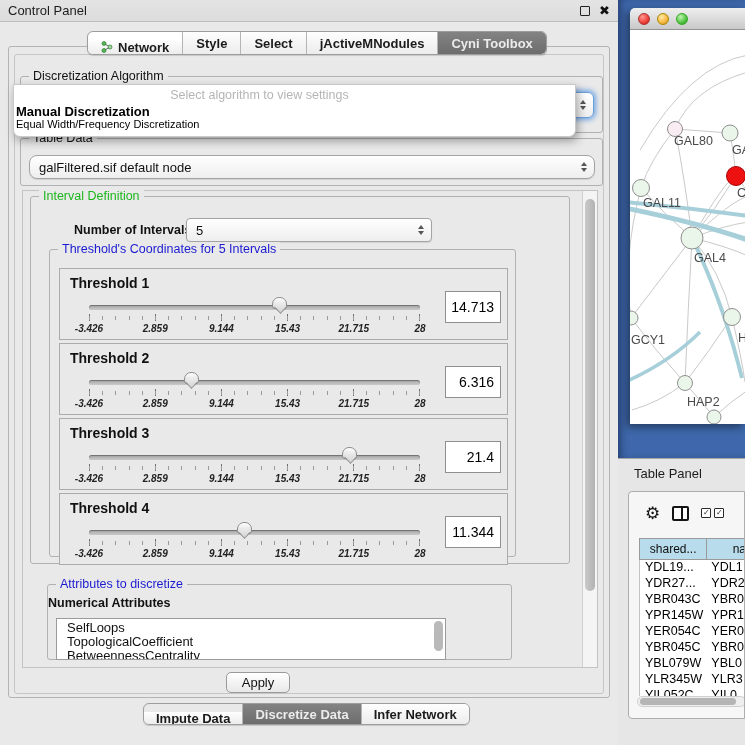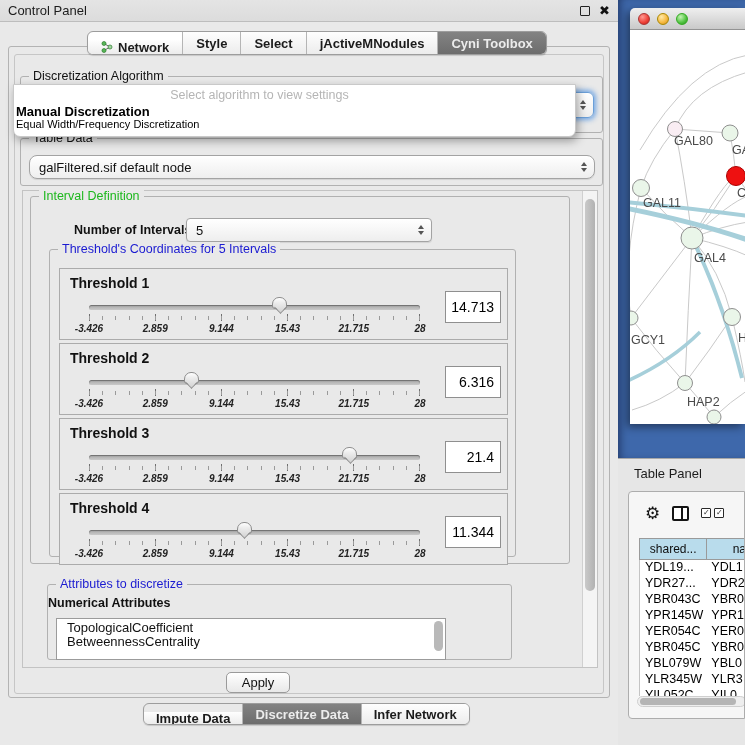--- a/index.html
+++ b/index.html
@@ -316,20 +316,21 @@
   </div>
 </div>
       </div>
     </div>
 
     <div class="group" style="left:47px; top:584px; width:465px; height:76px;">
       <span class="group-label blue">Attributes to discretize</span>
       <span class="attr-title">Numerical Attributes</span>
       <ul class="attr-list">
         <div class="attr-sb"></div>
+      <li>SelfLoops</li>
           <li>TopologicalCoefficient</li>
           <li>BetweennessCentrality</li>
         </ul>
     </div>
 
     <button class="apply-btn">Apply</button>
 
     <div class="bottom-tabrow">
       <div class="tab">
         <span>Impute Data</span>

